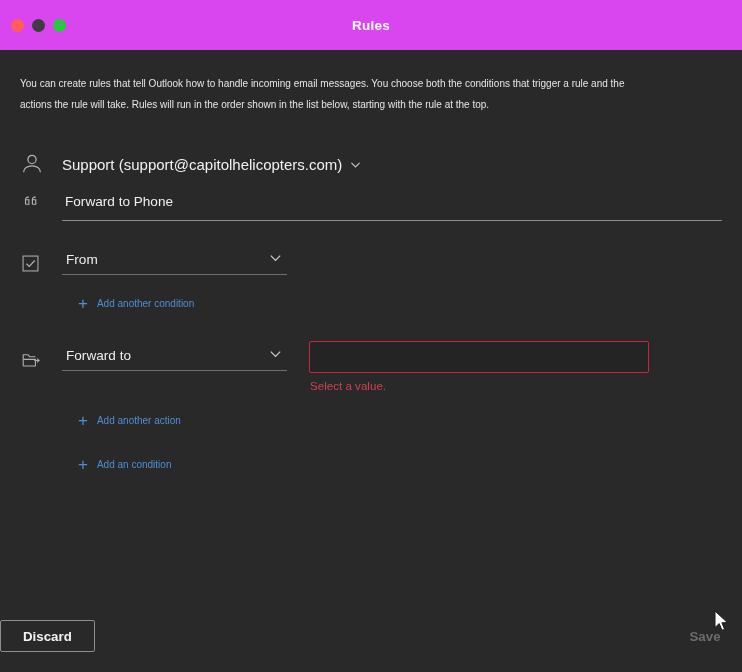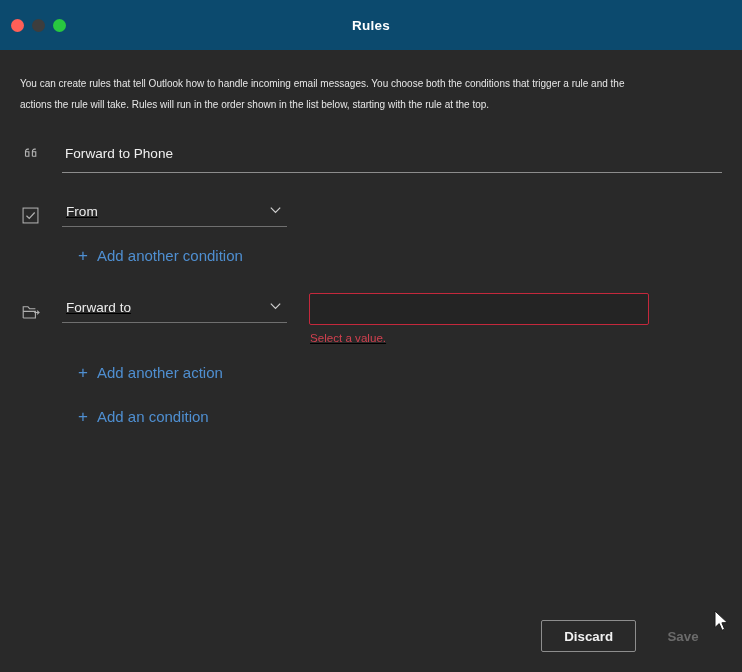--- a/index.html
+++ b/index.html
@@ -13,21 +13,21 @@
     position: relative;
     width: 742px; height: 672px;
     background: #292929;
     display: flex; flex-direction: column;
   }
 
   
   .titlebar {
     position: relative;
     height: 50px;
-    background: #0c4a6e;
+    background: #d946ef;
     flex: 0 0 50px;
     display: flex; align-items: center;
   }
   .traffic {
     display: flex; align-items: center; gap: 8px;
     margin-left: 11px;
   }
   .light { width: 13px; height: 13px; border-radius: 50%; }
   .light.close { background: #ff5f57; }
   .light.min { background: #3d3d3d; }
@@ -72,38 +72,37 @@
   .account-name {
     color: #f2f2f2;
     font-size: 15px;
     margin-left: 2px;
   }
   .account-chevron { margin-left: 7px; display: inline-flex; align-items: center; }
 
   
   .name-row {
     display: flex; align-items: flex-end;
-    margin-top: 28px;
+    margin-top: 10px;
   }
   .name-field {
     flex: 1 1 auto;
     border-bottom: 1px solid #8c8c8c;
     padding: 0 0 10px 3px;
     margin-left: 2px;
   }
   .name-field .value {
     color: #efefef;
     font-size: 13.6px;
   }
 
   
   .cond-row {
     display: flex;
     margin-top: 24px;
-    text-decoration: underline;
   }
   .cond-icon {
     width: 40px; min-width: 40px;
     padding-top: 8px;
     display: flex; justify-content: flex-start;
   }
   .select-wrap {
     width: 225px; min-width: 225px;
     margin-left: 2px;
   }
@@ -144,21 +143,21 @@
   }
   .link-row .plus {
     color: #4f8fd1;
     font-size: 17px;
     line-height: 17px;
     margin-right: 9px;
     font-weight: 300;
   }
   .link-row .ltext {
     color: #4f8fd1;
-    font-size: 15px;
+    font-size: 10px;
   }
 
   
   .stop-row {
     display: flex; align-items: center;
     margin-top: 30px;
     margin-left: 14px;
   }
   .cb {
     width: 22px; height: 22px;
@@ -169,22 +168,21 @@
   .stop-label {
     color: #ededed;
     font-size: 13.6px;
     margin-left: 16px;
   }
 
   
   .footer {
     flex: 0 0 72px;
     position: relative;
-    display: flex; align-items: center; justify-content: flex-end;
-    padding-right: 22px;
+    display: flex; align-items: center; justify-content: space-between;
     gap: 0;
   }
   .btn-discard {
     min-width: 88px;
     height: 32px;
     padding: 0 22px;
     background: transparent;
     border: 1px solid #8d8d8d;
     border-radius: 2px;
     color: #f2f2f2;
@@ -223,20 +221,34 @@
       <span class="light min"></span>
       <span class="light max"></span>
     </div>
     <div class="title">Rules</div>
   </div>
 
   <div class="body">
 
     <p class="intro">You can create rules that tell Outlook how to handle incoming email messages. You choose both the conditions that trigger a rule and the actions the rule will take. Rules will run in the order shown in the list below, starting with the rule at the top.</p>
 
+    <div class="account-row">
+      <span class="icon-col">
+        <svg width="24" height="24" viewBox="0 0 24 24" fill="none" stroke="#b5b5b5" stroke-width="1.2">
+          <circle cx="12" cy="7.4" r="4.1"></circle>
+          <path d="M3.6 20.2c0-4 3.9-6.3 8.4-6.3s8.4 2.3 8.4 6.3"></path>
+        </svg>
+      </span>
+      <span class="account-name">Support (support@capitolhelicopters.com)</span>
+      <span class="account-chevron">
+        <svg width="13" height="13" viewBox="0 0 16 16" fill="none" stroke="#c9c9c9" stroke-width="1.3">
+          <path d="M3 6 L8 11 L13 6"></path>
+        </svg>
+      </span>
+    </div>
 
     <div class="name-row">
       <span class="icon-col" style="padding-bottom:8px;">
         <svg width="22" height="22" viewBox="0 0 24 24" fill="none" stroke="#b5b5b5" stroke-width="1.2">
           <path d="M6 14.5V9.2c0-1.4 1-2.5 2.4-2.5h1.3M6 14.5h3.7V9.6H6"></path>
           <path d="M13.5 14.5V9.2c0-1.4 1-2.5 2.4-2.5h1.3M13.5 14.5h3.7V9.6h-3.7"></path>
         </svg>
       </span>
       <div class="name-field" title="Rule name">
         <span class="value">Forward to Phone</span>

